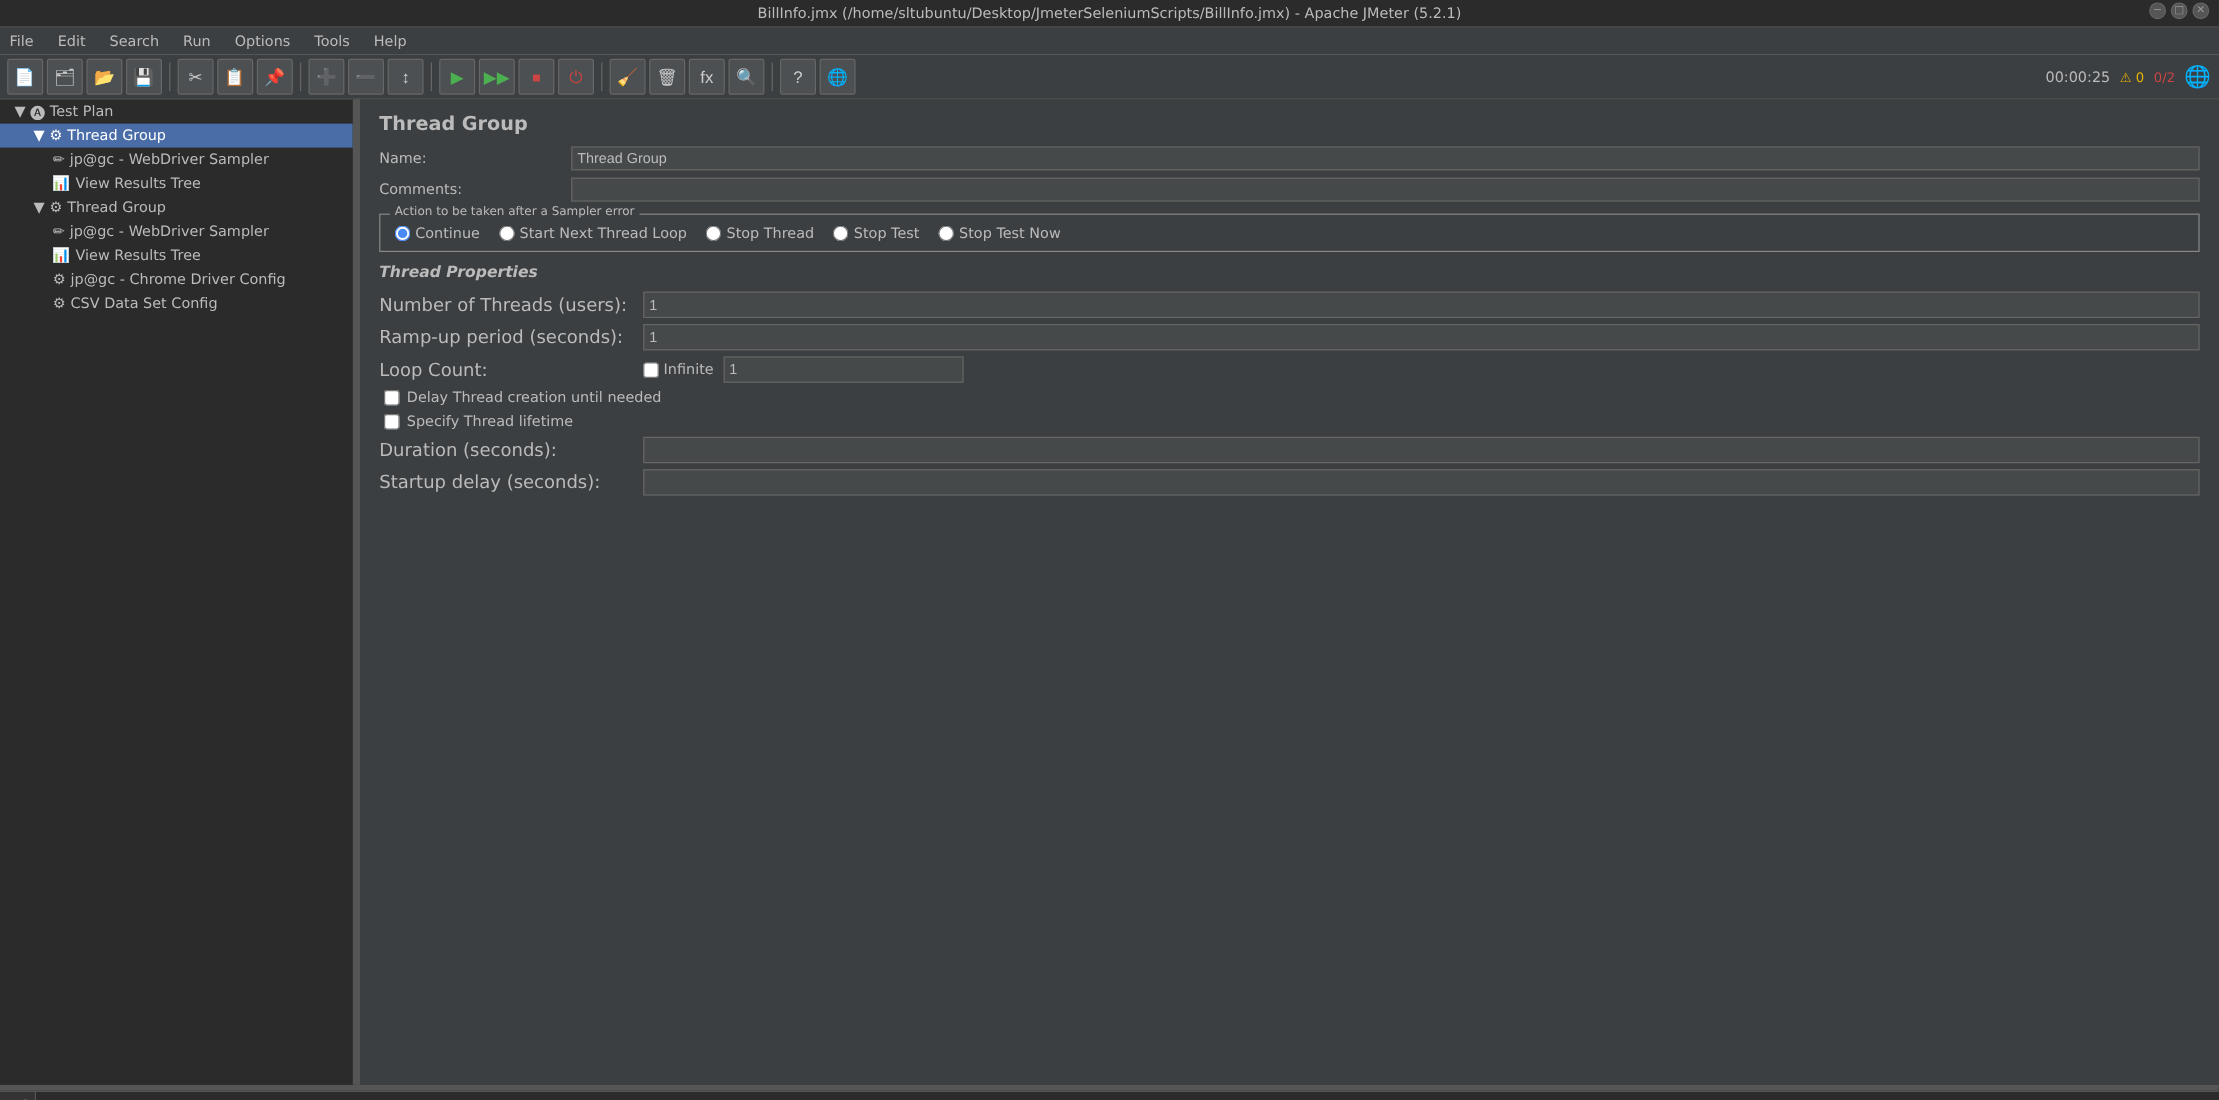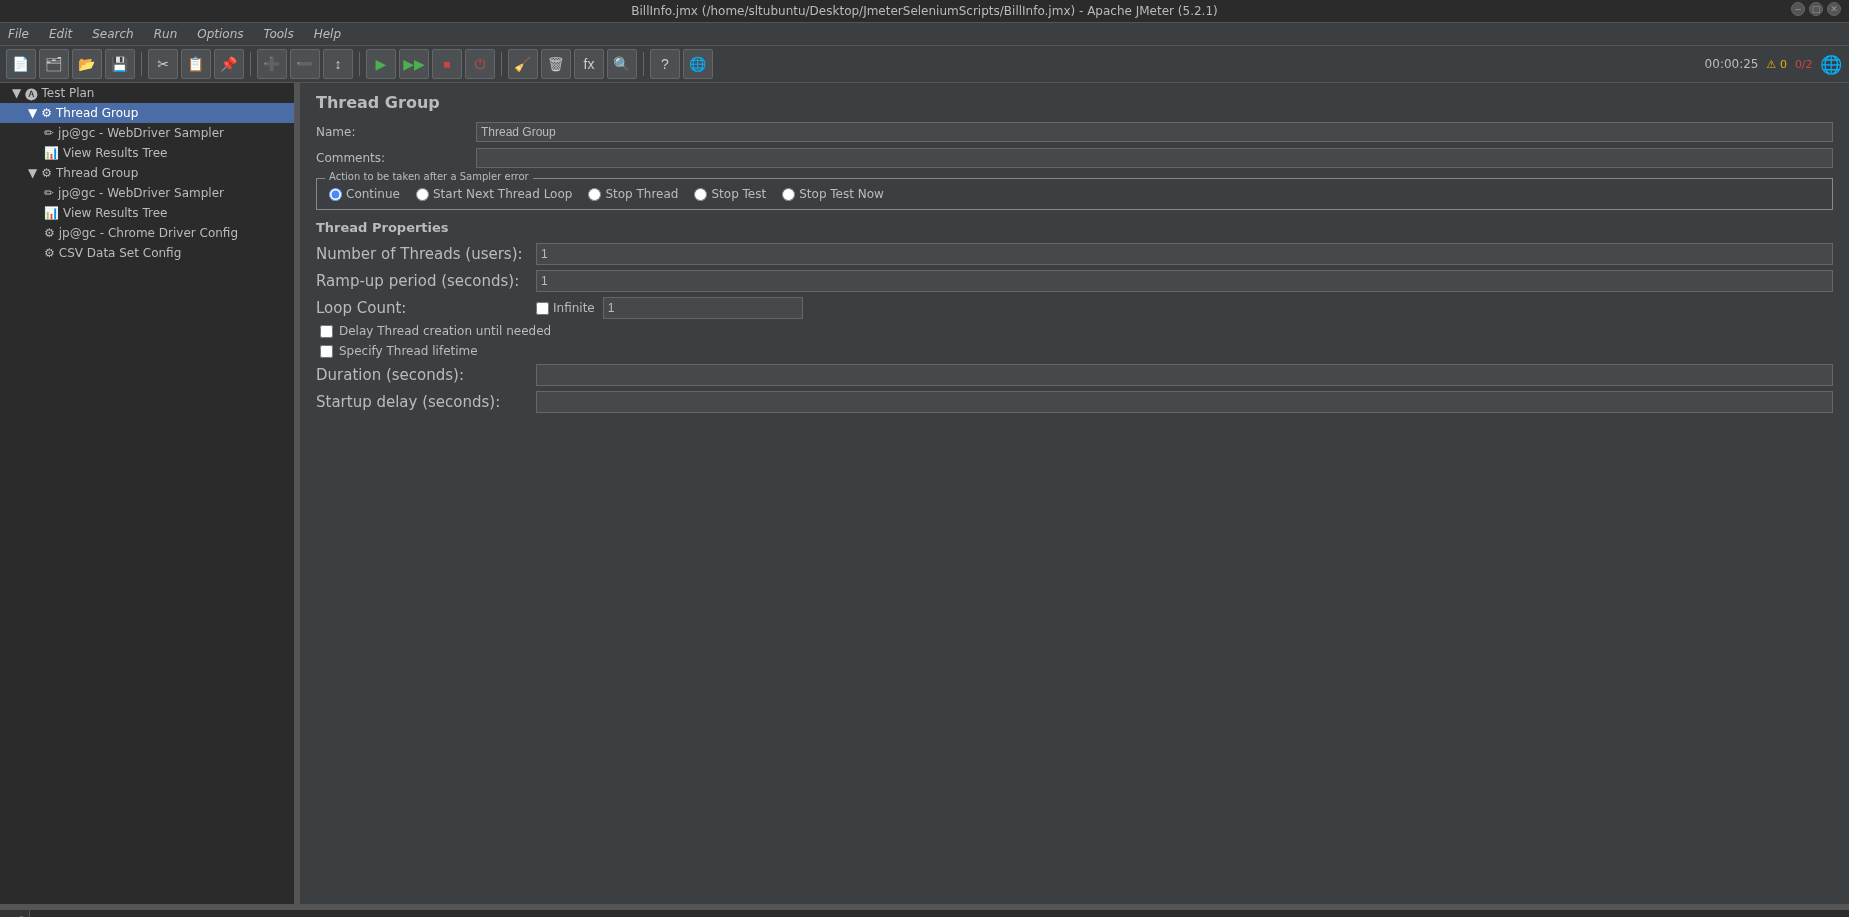--- a/index.html
+++ b/index.html
@@ -45,21 +45,20 @@
     }
 
     
     #menu-bar {
       background: #3c3f41;
       border-bottom: 1px solid #555;
       padding: 2px 4px;
       display: flex;
       align-items: center;
       gap: 12px;
-      font-style: italic;
     }
     .menu-item {
       color: #bbbbbb;
       cursor: pointer;
       padding: 2px 4px;
       font-size: 12px;
     }
 
     
     #toolbar {
@@ -205,20 +204,21 @@
     .radio-item input[type="radio"] { cursor: pointer; accent-color: #4a8af4; }
     .radio-label { color: #bbbbbb; font-size: 12px; }
 
     
     .section-title {
       font-size: 13px;
       font-weight: bold;
       color: #bbbbbb;
       margin-bottom: 8px;
       margin-top: 4px;
+      font-style: italic;
     }
     .prop-row {
       display: flex;
       align-items: center;
       margin-bottom: 5px;
     }
     .prop-label {
       color: #bbbbbb;
       font-size: 15px;
       width: 220px;

